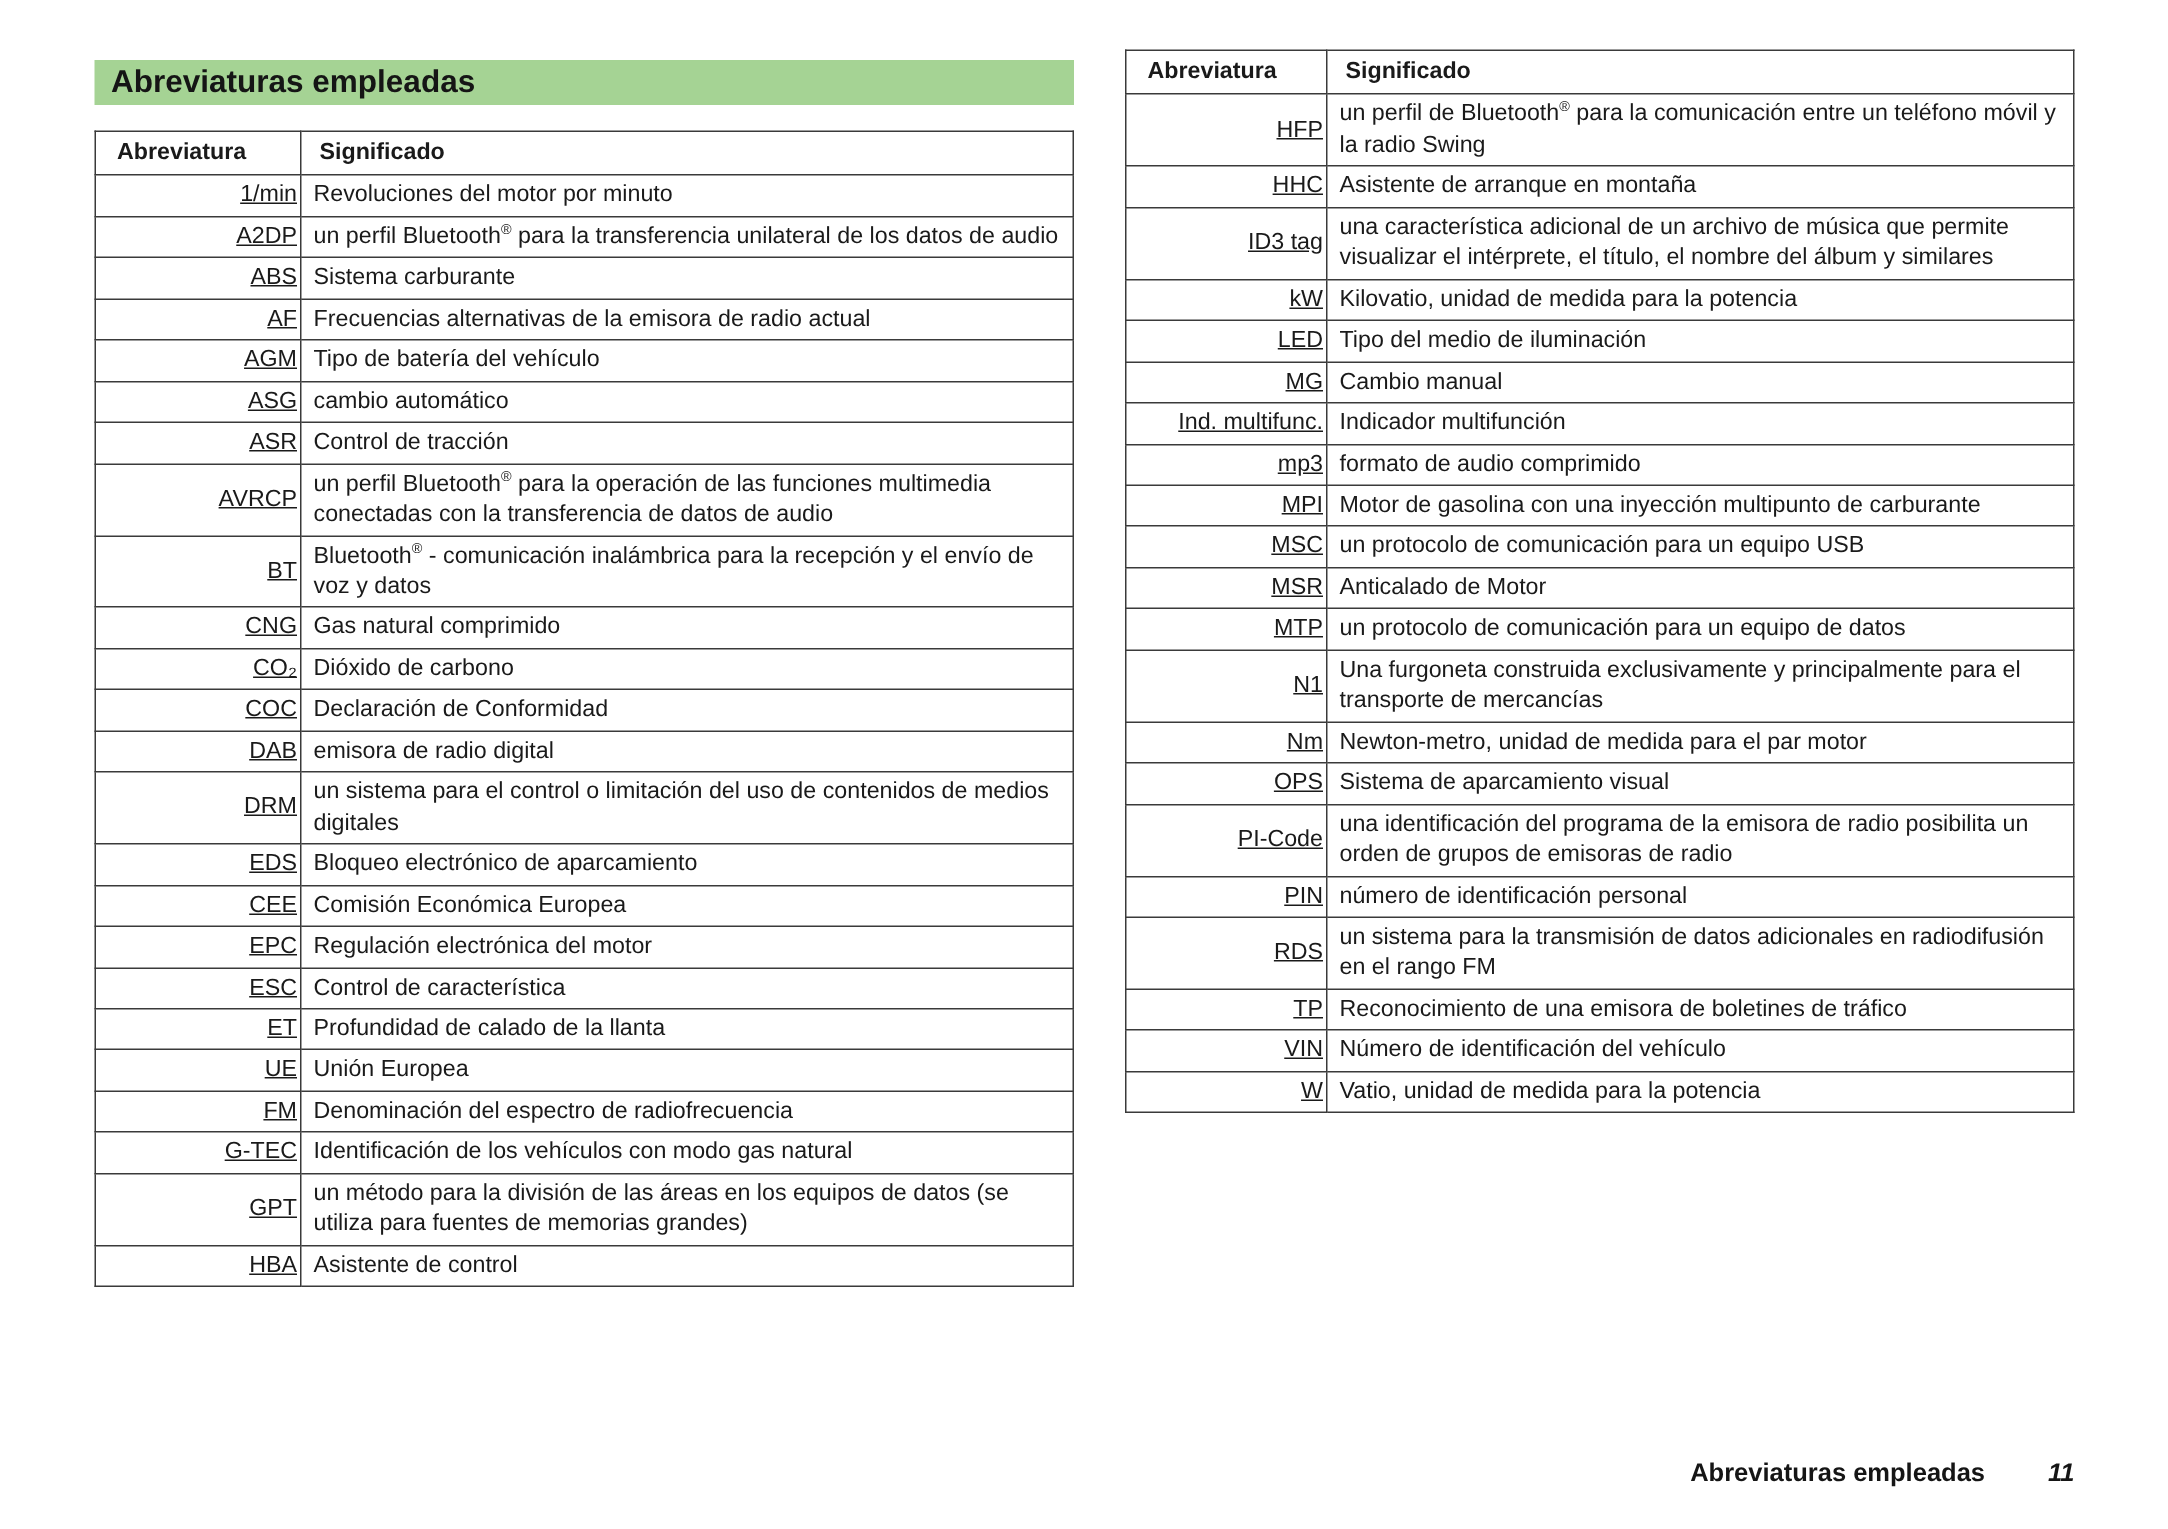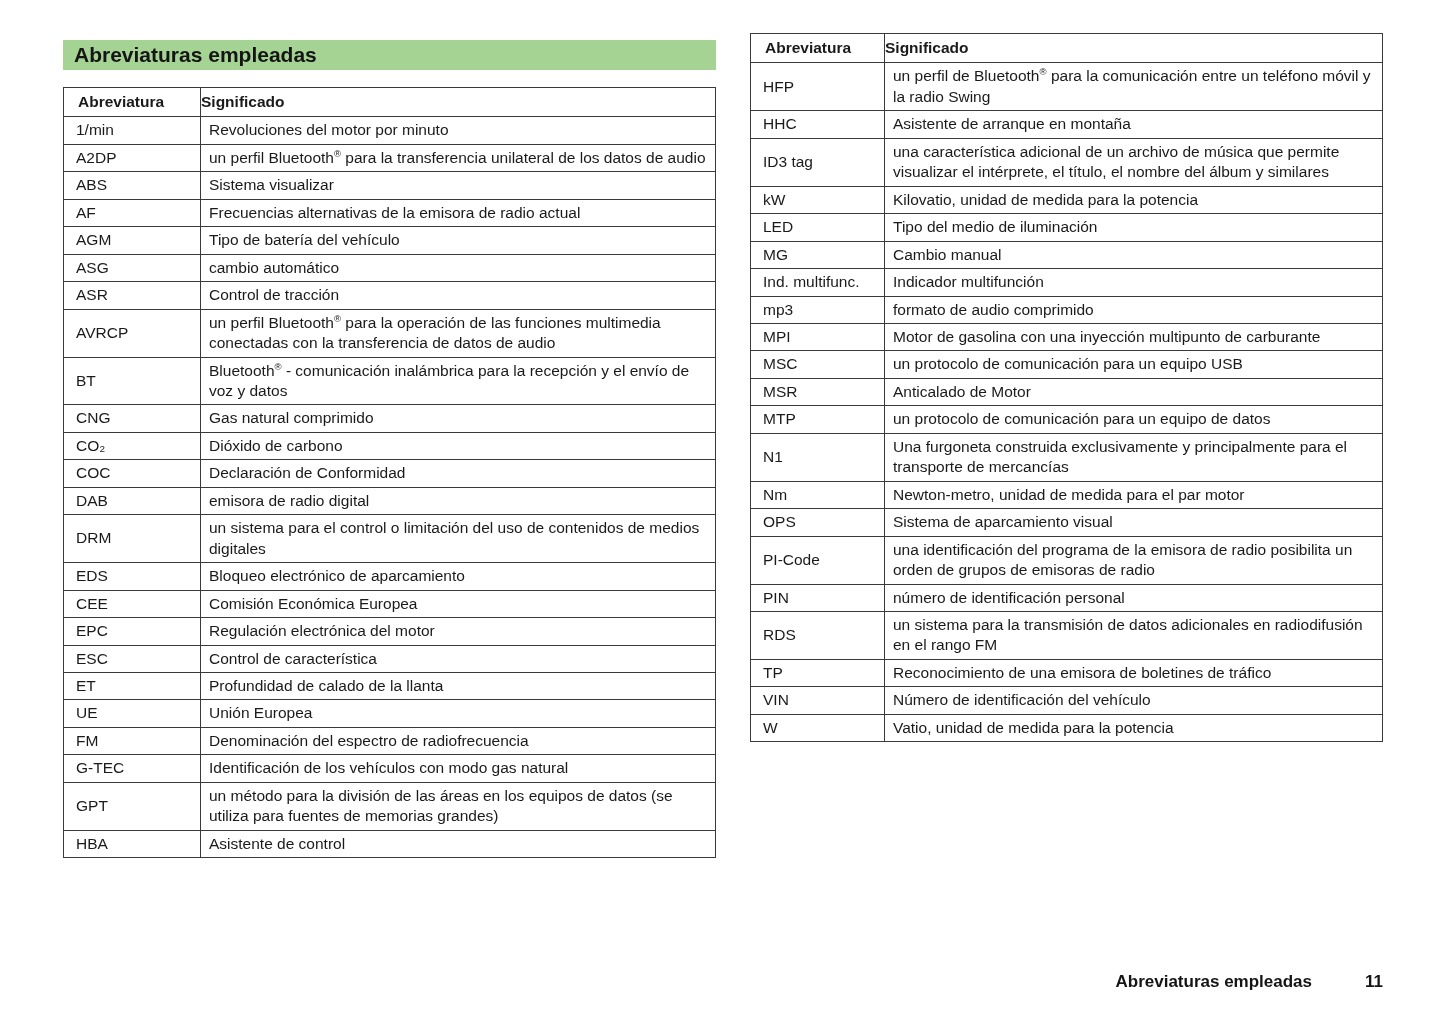--- a/index.html
+++ b/index.html
@@ -36,43 +36,44 @@
   table.abbr-table td {
     border: 1px solid #3a3a3a;
     vertical-align: middle;
     padding: 3px 8px;
   }
   table.abbr-table th {
     text-align: left;
     font-weight: bold;
     padding: 4px 8px 4px 14px;
   }
-  table.abbr-table th.sig-head { padding-left: 0; }
+  table.abbr-table th.sig-head { padding-left: 12px; }
   table.abbr-table td.abbr {
-    text-align: left;
-    padding: 3px 12px;
+    text-align: right;
+    padding: 3px 2px;
     white-space: nowrap;
+    text-decoration: underline;
   }
   table.abbr-table td.meaning { text-align: left; }
   .left-col  col.c-abbr  { width: 137px; }
   .right-col col.c-abbr  { width: 134px; }
 
   sup { font-size: 62%; vertical-align: super; line-height: 0; }
 
   .footer {
     position: absolute;
     right: 62px;
     bottom: 27px;
     font-size: 17px;
     font-weight: bold;
     color: #151515;
     display: flex;
     align-items: baseline;
   }
-  .footer .page-num { margin-left: 53px; }
+  .footer .page-num { margin-left: 42px; font-style: italic; }
 </style>
 </head>
 <body>
 
 <div class="left-col">
   <div class="title-bar">Abreviaturas empleadas</div>
   <table class="abbr-table">
     <colgroup>
         <col class="c-abbr">
         <col>
@@ -87,21 +88,21 @@
         <tr>
           <td class="abbr">1/min</td>
           <td class="meaning">Revoluciones del motor por minuto</td>
         </tr>
         <tr>
           <td class="abbr">A2DP</td>
           <td class="meaning">un perfil Bluetooth<sup>®</sup> para la transferencia unilateral de los datos de audio</td>
         </tr>
         <tr>
           <td class="abbr">ABS</td>
-          <td class="meaning">Sistema visualizar</td>
+          <td class="meaning">Sistema carburante</td>
         </tr>
         <tr>
           <td class="abbr">AF</td>
           <td class="meaning">Frecuencias alternativas de la emisora de radio actual</td>
         </tr>
         <tr>
           <td class="abbr">AGM</td>
           <td class="meaning">Tipo de batería del vehículo</td>
         </tr>
         <tr>

